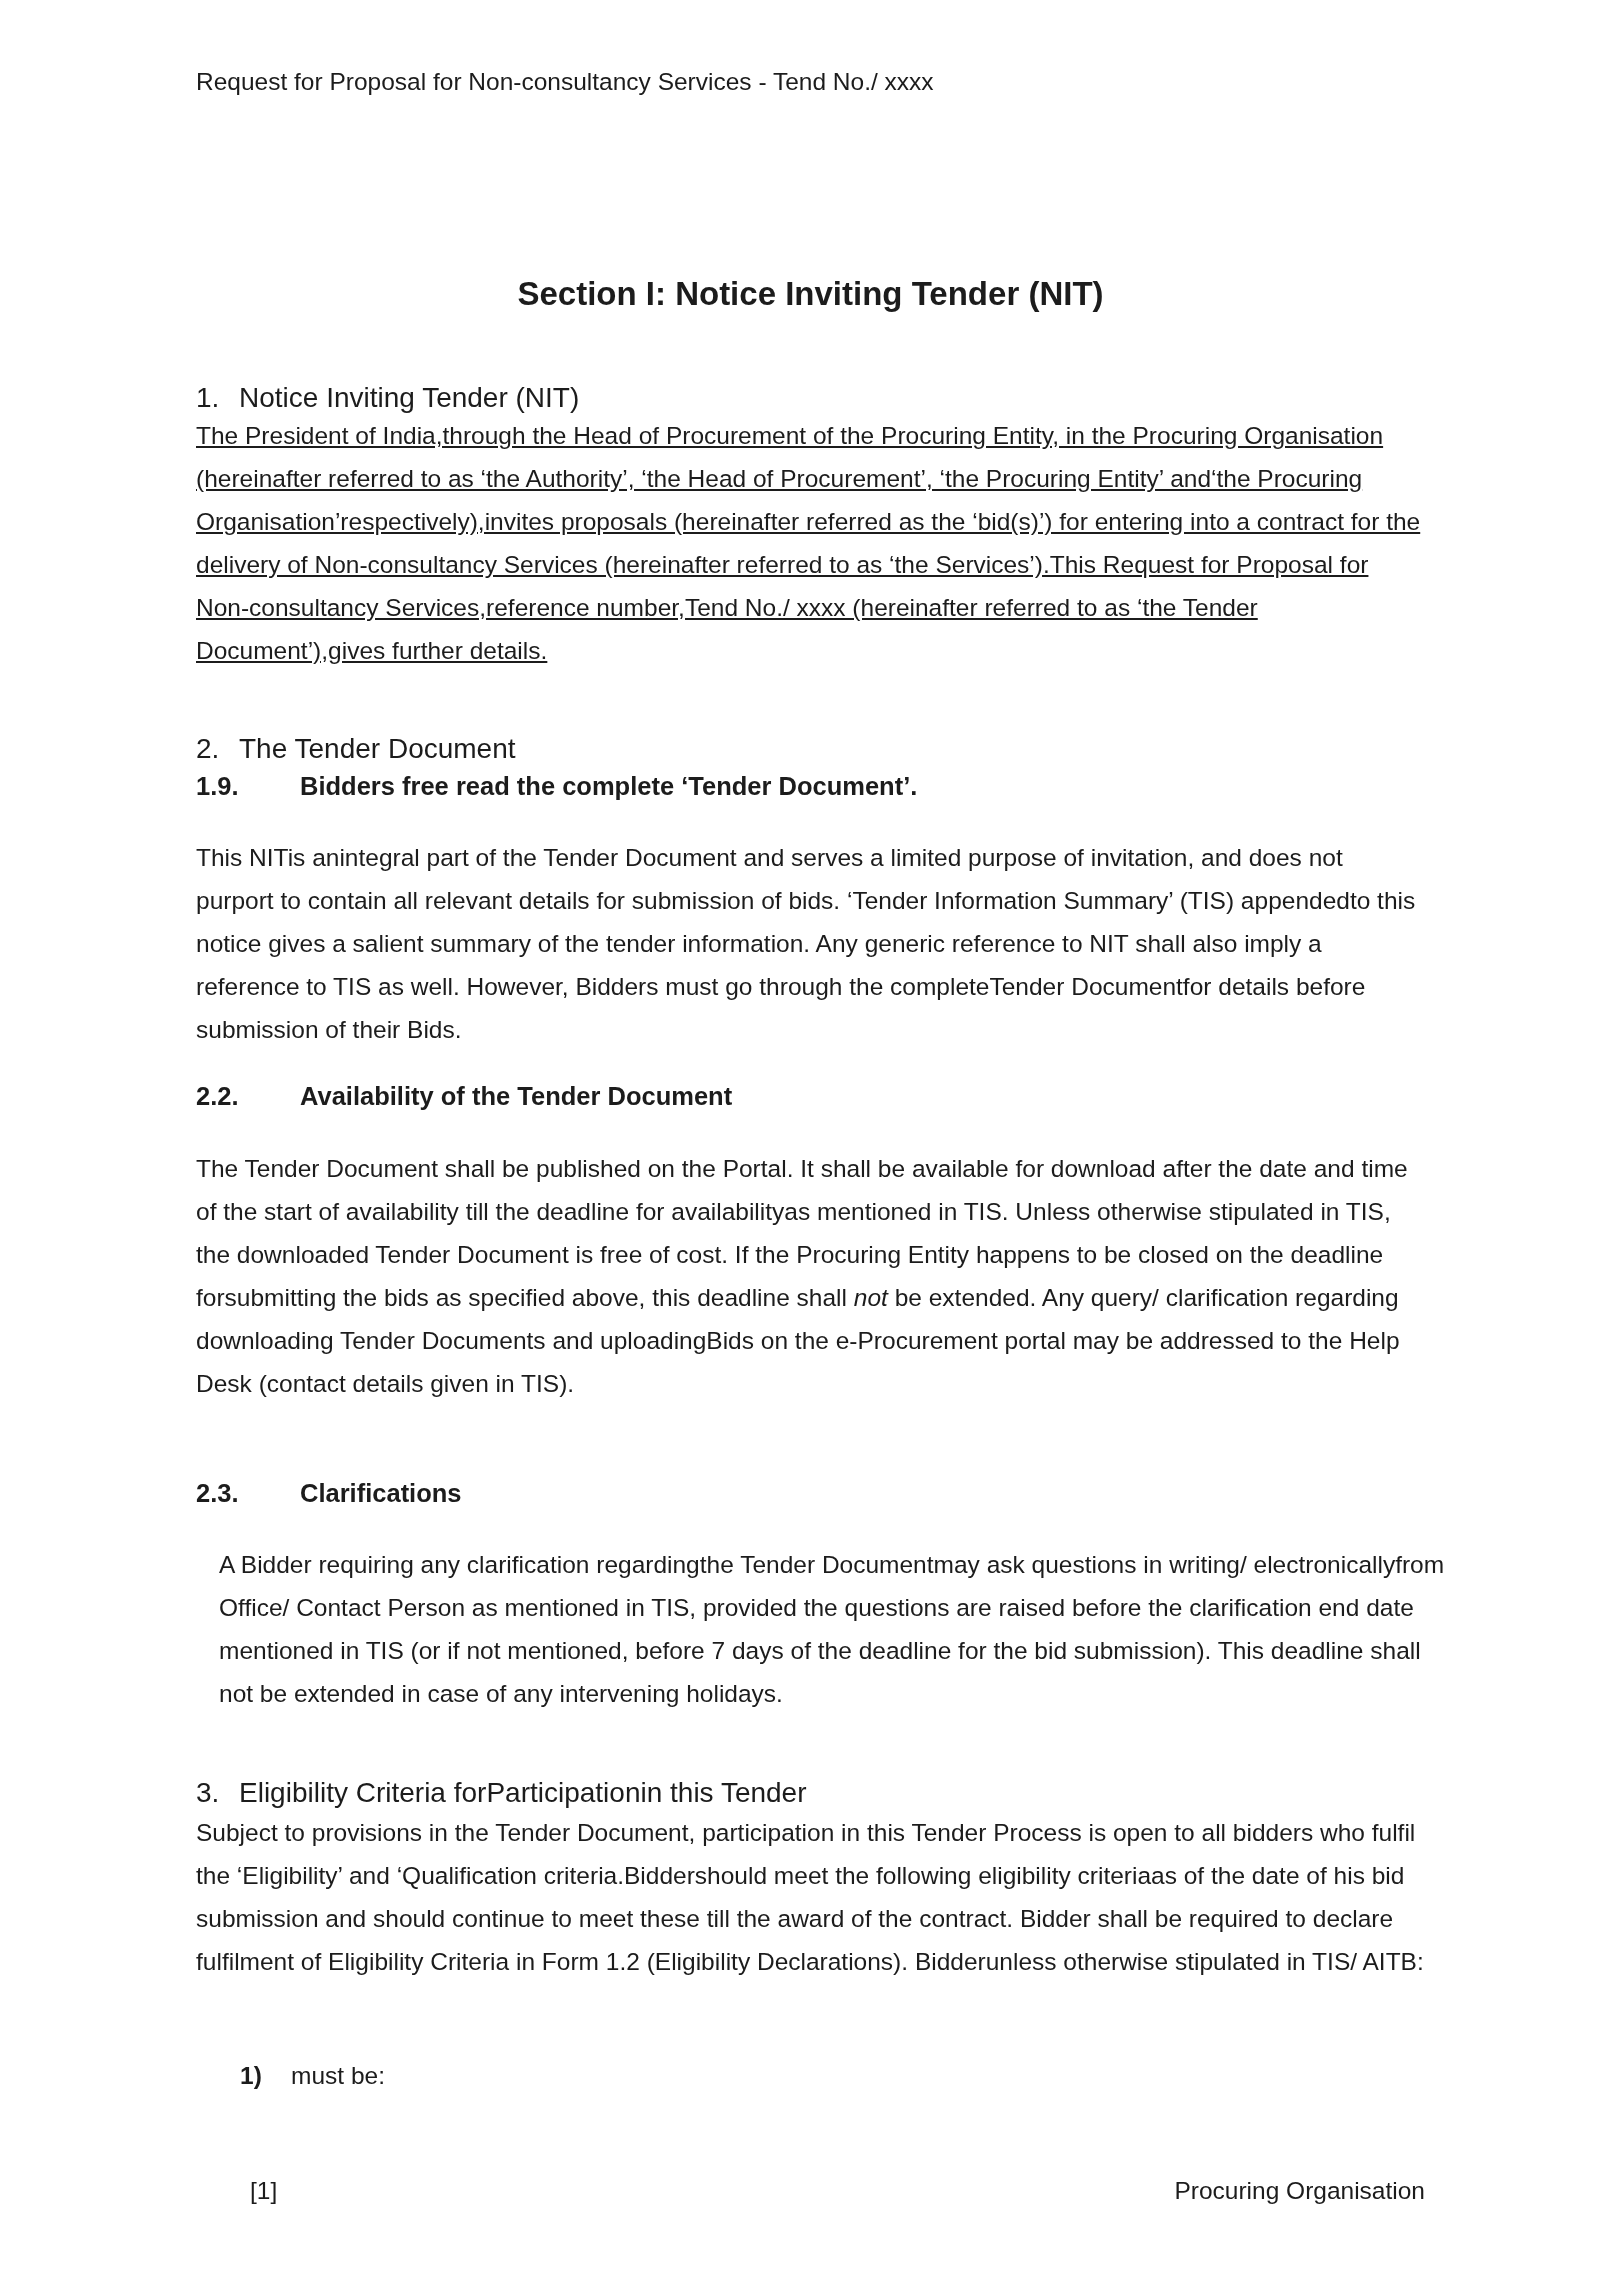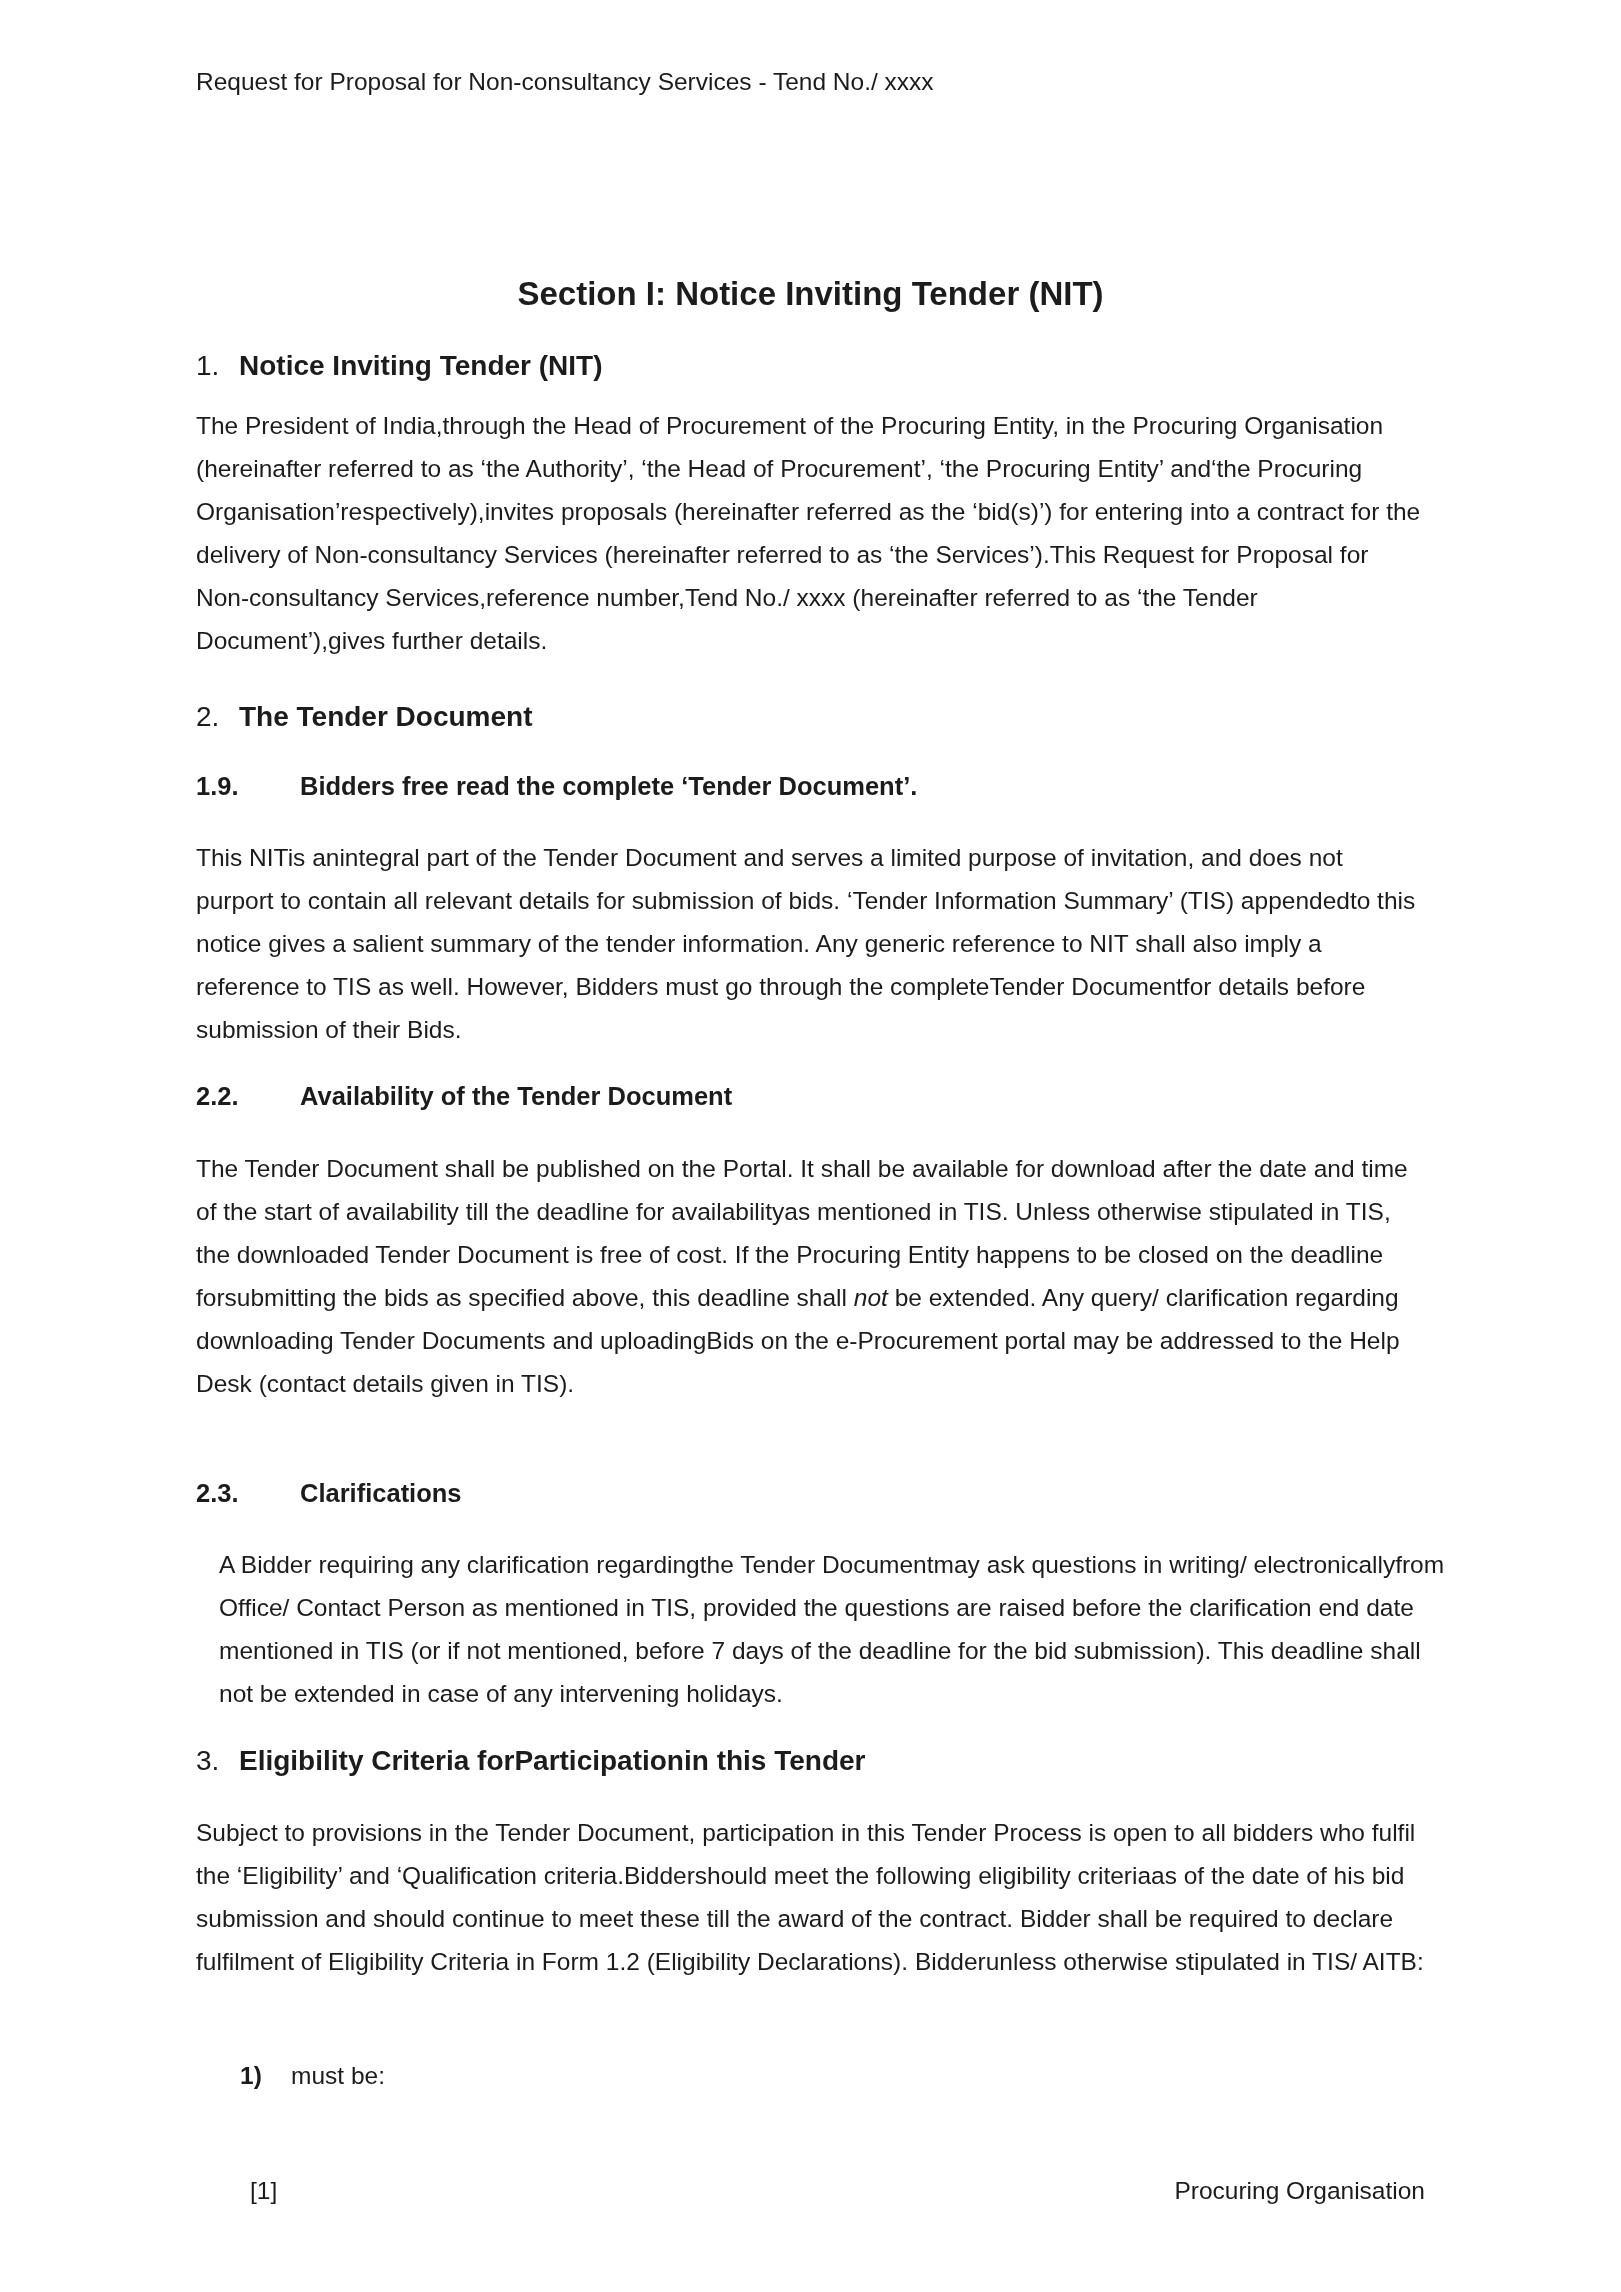--- a/index.html
+++ b/index.html
@@ -12,32 +12,32 @@
     color: #1c1c1c;
     overflow: hidden;
   }
   .abs { position: absolute; left: 196px; width: 1229px; }
   .running-header { top: 65px; font-size: 24.5px; line-height: 33px; }
   .doc-title { top: 272px; text-align: center; font-weight: 700; font-size: 33px; line-height: 43px; }
   .body-text { font-size: 24.5px; line-height: 43px; text-align: left; }
   .heading-row { display: flex; align-items: baseline; }
   .h-big { font-size: 28px; line-height: 37px; }
   .h-big .num { font-weight: 400; min-width: 43px; }
-  .h-big .txt { font-weight: 700; }
+  .h-big .txt { font-weight: 400; margin-top: 32px; }
   .h-sub { font-size: 25.5px; line-height: 35px; font-weight: 700; }
   .h-sub .num { min-width: 104px; }
   .italic { font-style: italic; margin-top: 20px; }
   .list-row { left: 240px; width: 1185px; display: flex; align-items: baseline; font-size: 24.5px; line-height: 39px; }
   .list-row .num { font-weight: 700; min-width: 51px; }
   .page-footer { top: 2174px; display: flex; justify-content: space-between; font-size: 24.5px; line-height: 33px; }
   .page-footer .pageno { margin-left: 54px; }
 
   
   .t-h1   { top: 347px; }
-  .t-p1   { top: 404px; }
+  .t-p1   { top: 414px; text-decoration: underline; }
   .t-h2   { top: 698px; }
   .t-h21  { top: 769px; }
   .t-p21  { top: 836px; }
   .t-h22  { top: 1079px; }
   .t-p22  { top: 1147px; }
   .t-h23  { top: 1476px; }
   .t-p23  { top: 1543px; margin-left: 23px; }
   .t-h3   { top: 1742px; }
   .t-p3   { top: 1811px; }
   .t-list { top: 2056px; }

